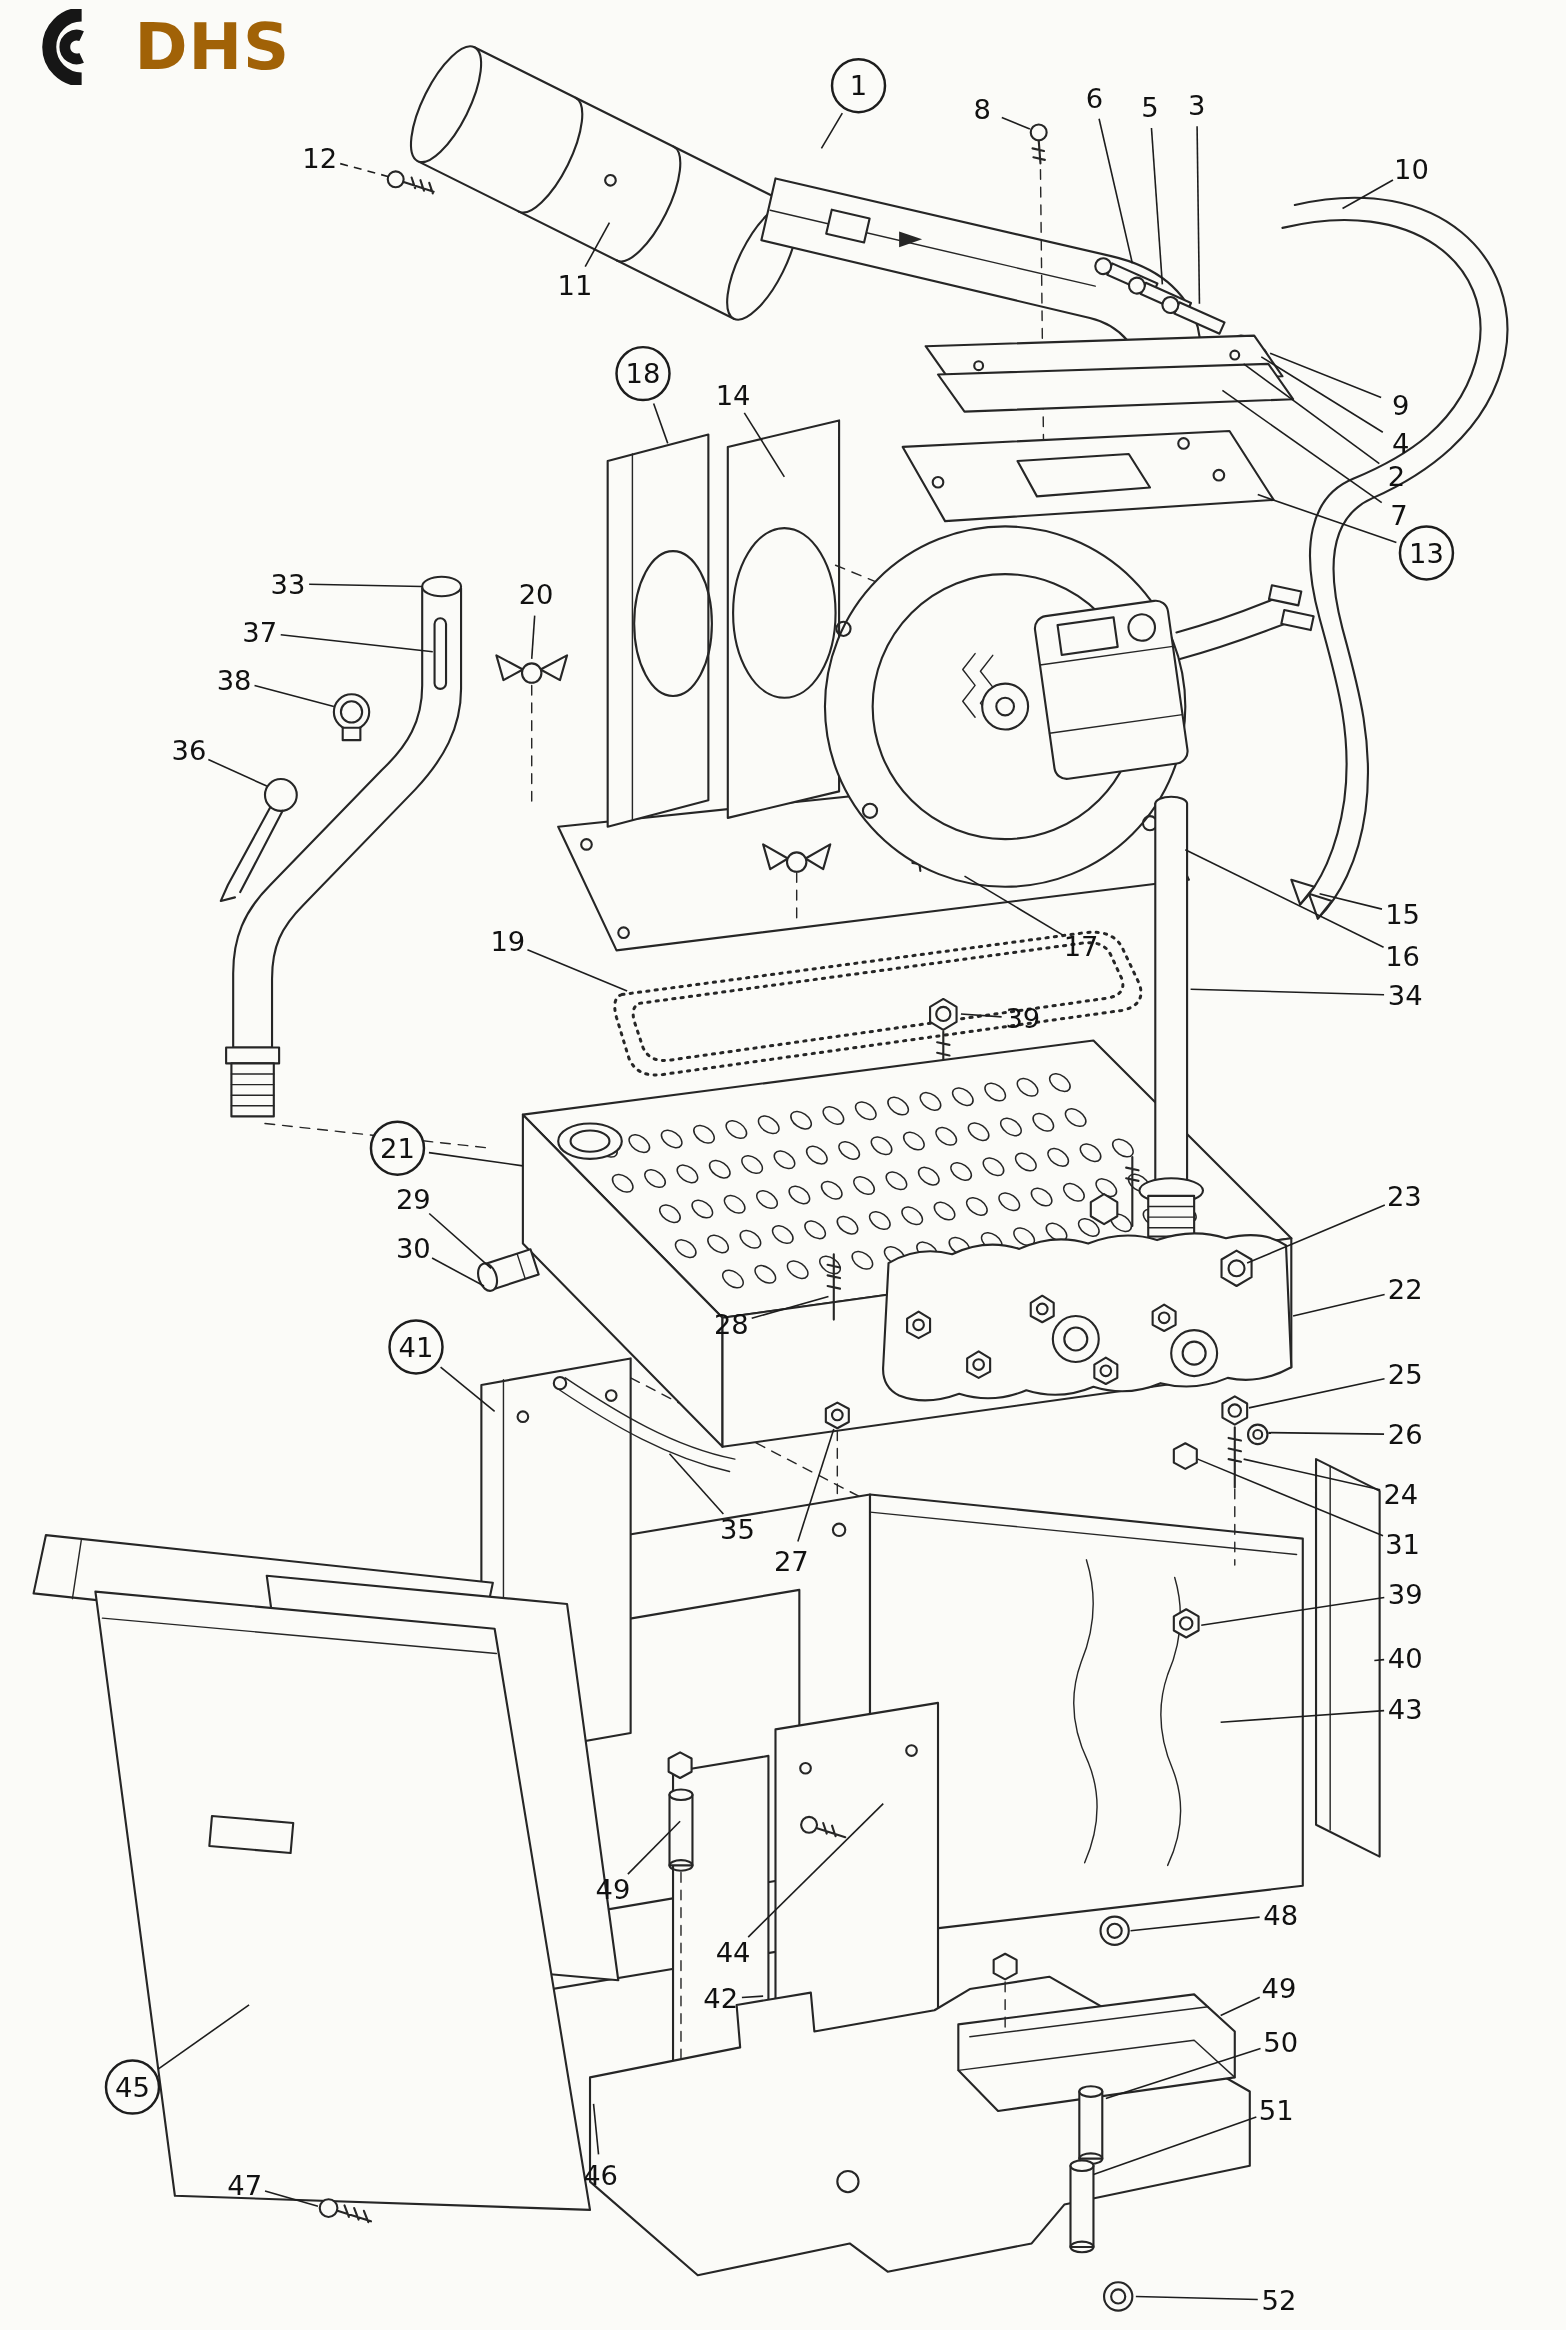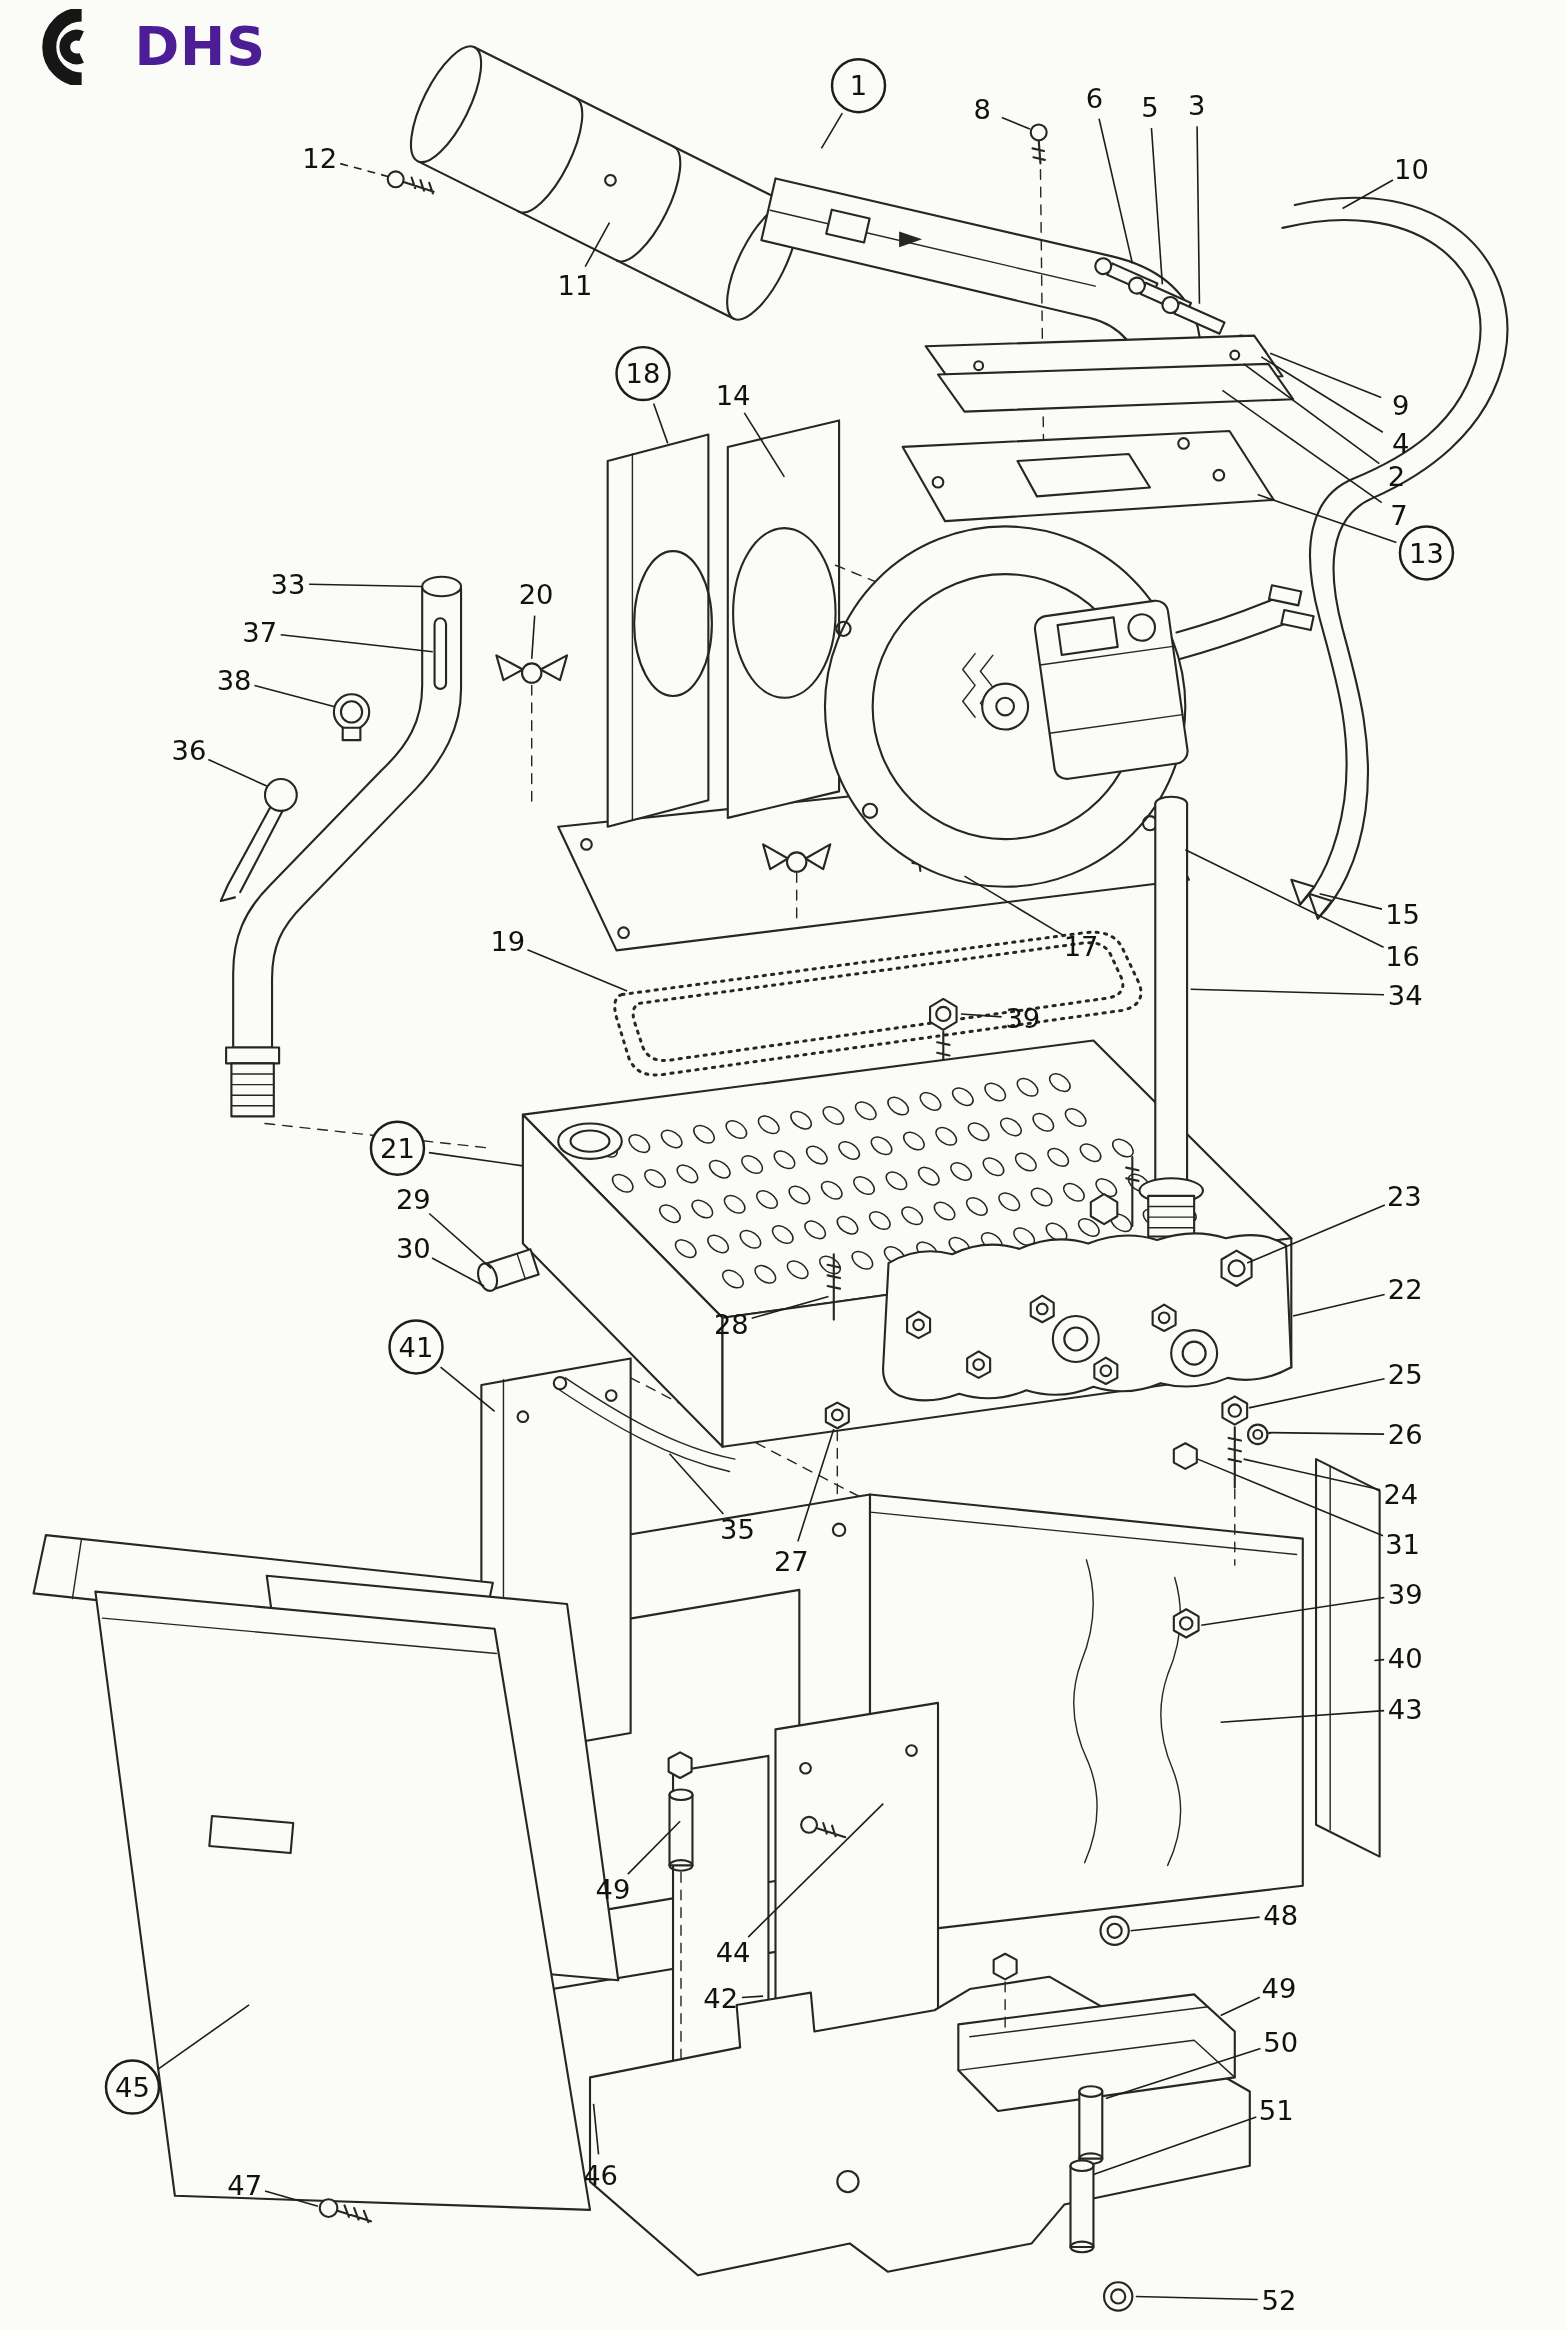--- a/index.html
+++ b/index.html
@@ -1,20 +1,20 @@
 <!DOCTYPE html>
 <html style="font-size:14px"><head>
 <meta charset="utf-8">
 <style>
   html,body{margin:0;padding:0;background:#d9d9d6;}
   #page{position:relative;width:1566px;height:2330px;background:#fbfbf8;overflow:hidden;
         font-family:"DejaVu Sans",sans-serif;}
   
   #logo{position:absolute;top:8.8px;left:19.4px;display:flex;align-items:center;gap:7px;z-index:5;}
-  #logo .logo-text{font-size:54px;font-weight:bold;color:#4c1d95;line-height:1;letter-spacing:0.9px;
+  #logo .logo-text{font-size:64px;font-weight:bold;color:#a16207;line-height:1;letter-spacing:0.9px;
         font-family:"DejaVu Sans",sans-serif;}
   
   #drawing{position:absolute;left:0;top:0;width:1566px;height:2330px;}
   #art path,#art rect,#art circle,#art ellipse,#art line,#art polygon,#art polyline{
       stroke:#262626;stroke-width:2.4;fill:none;stroke-linecap:round;stroke-linejoin:round;}
   #art .f{fill:#fbfbf8;}
   #art .ns{stroke:none;}
   #art .t{stroke-width:1.6;}
   #art .d{stroke-dasharray:11 9;}
   #art .dot{stroke-dasharray:2.5 7;stroke-width:3.4;}

